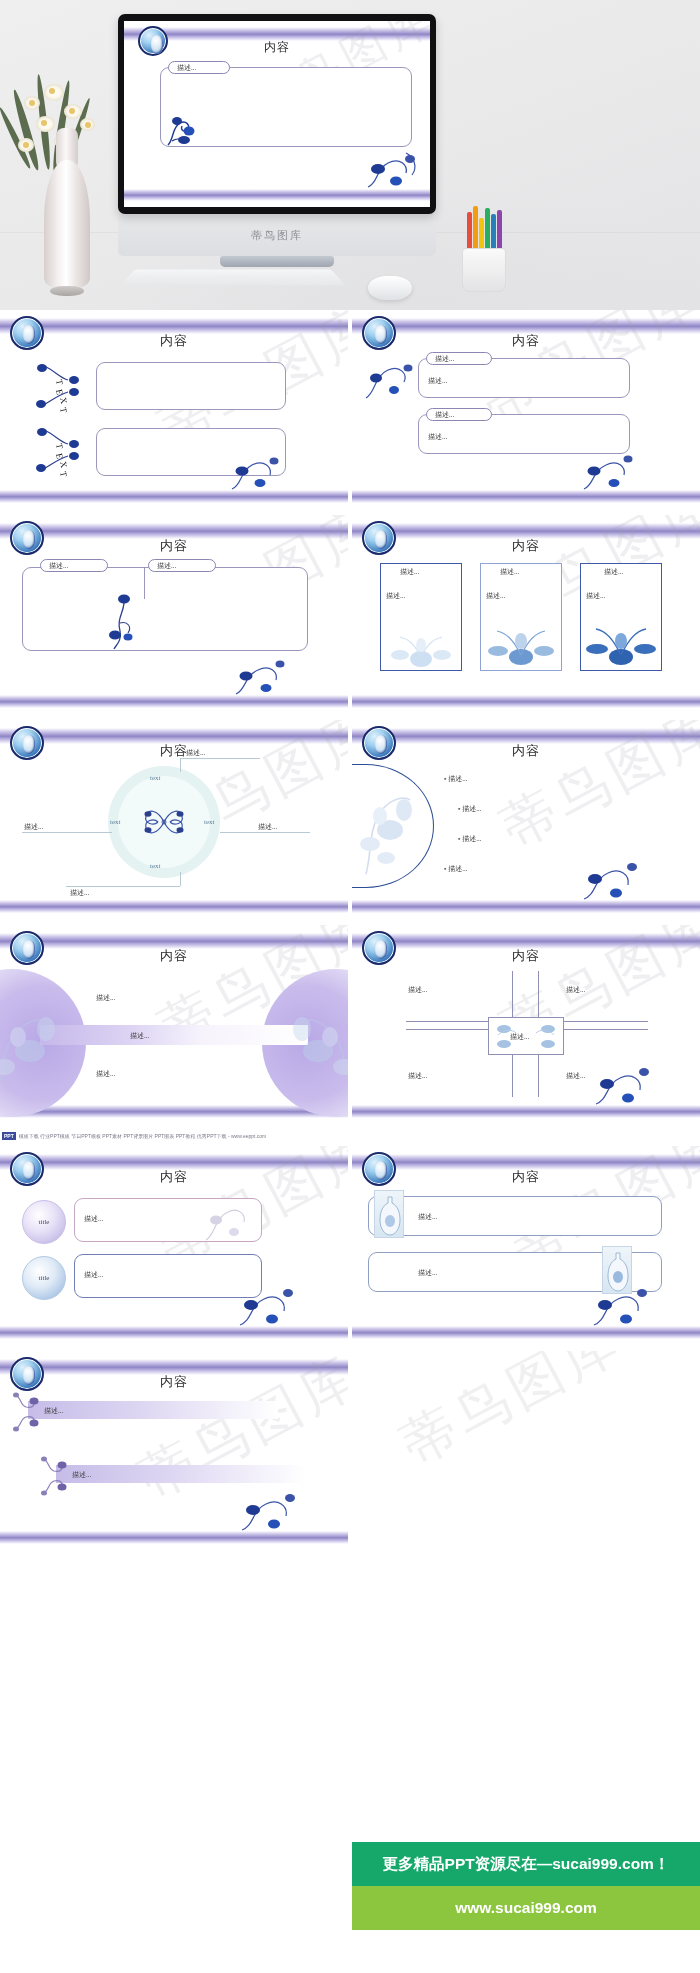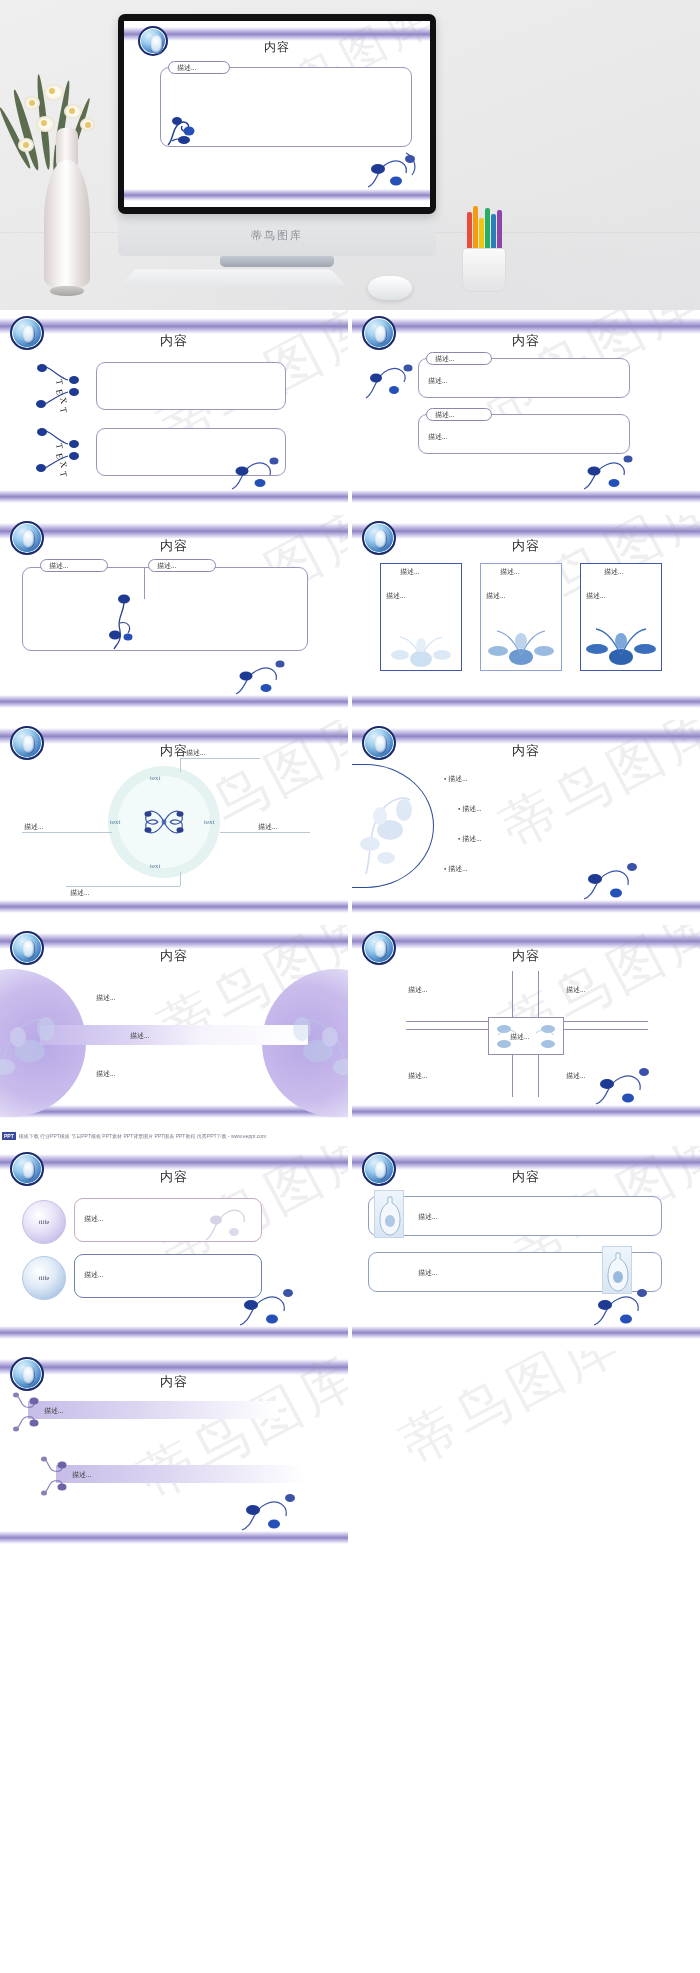--- a/index.html
+++ b/index.html
@@ -628,13 +628,15 @@
       </svg>
     </div>
 
     <div class="slide blank">
       <div class="wm" style="left:40px;top:6px;color:rgba(160,160,170,.16);">蒂鸟图库</div>
     </div>
   </div>
 </div>
 
 <div class="promo">
+  <div class="promo-green">更多精品PPT资源尽在—sucai999.com！</div>
+  <div class="promo-lgreen">www.sucai999.com</div>
 </div>
 
 </body></html>

